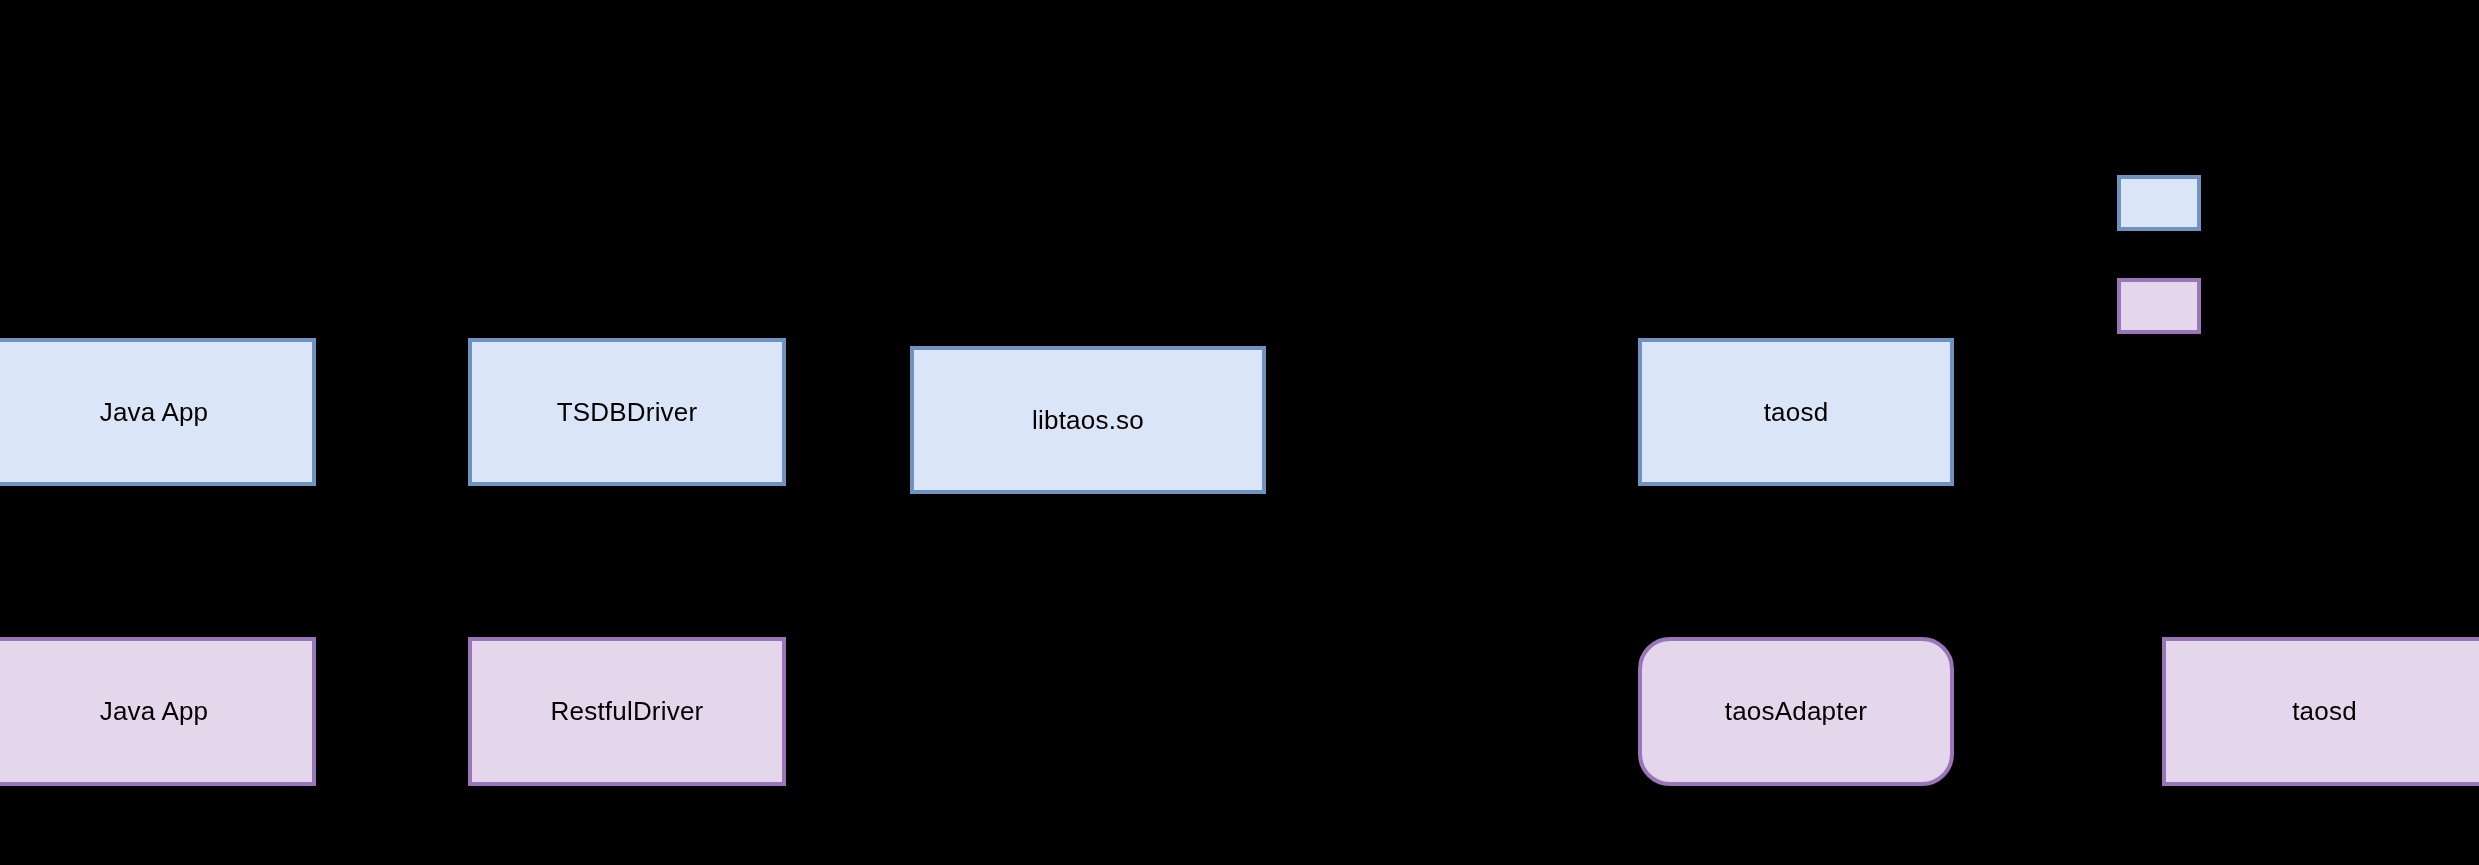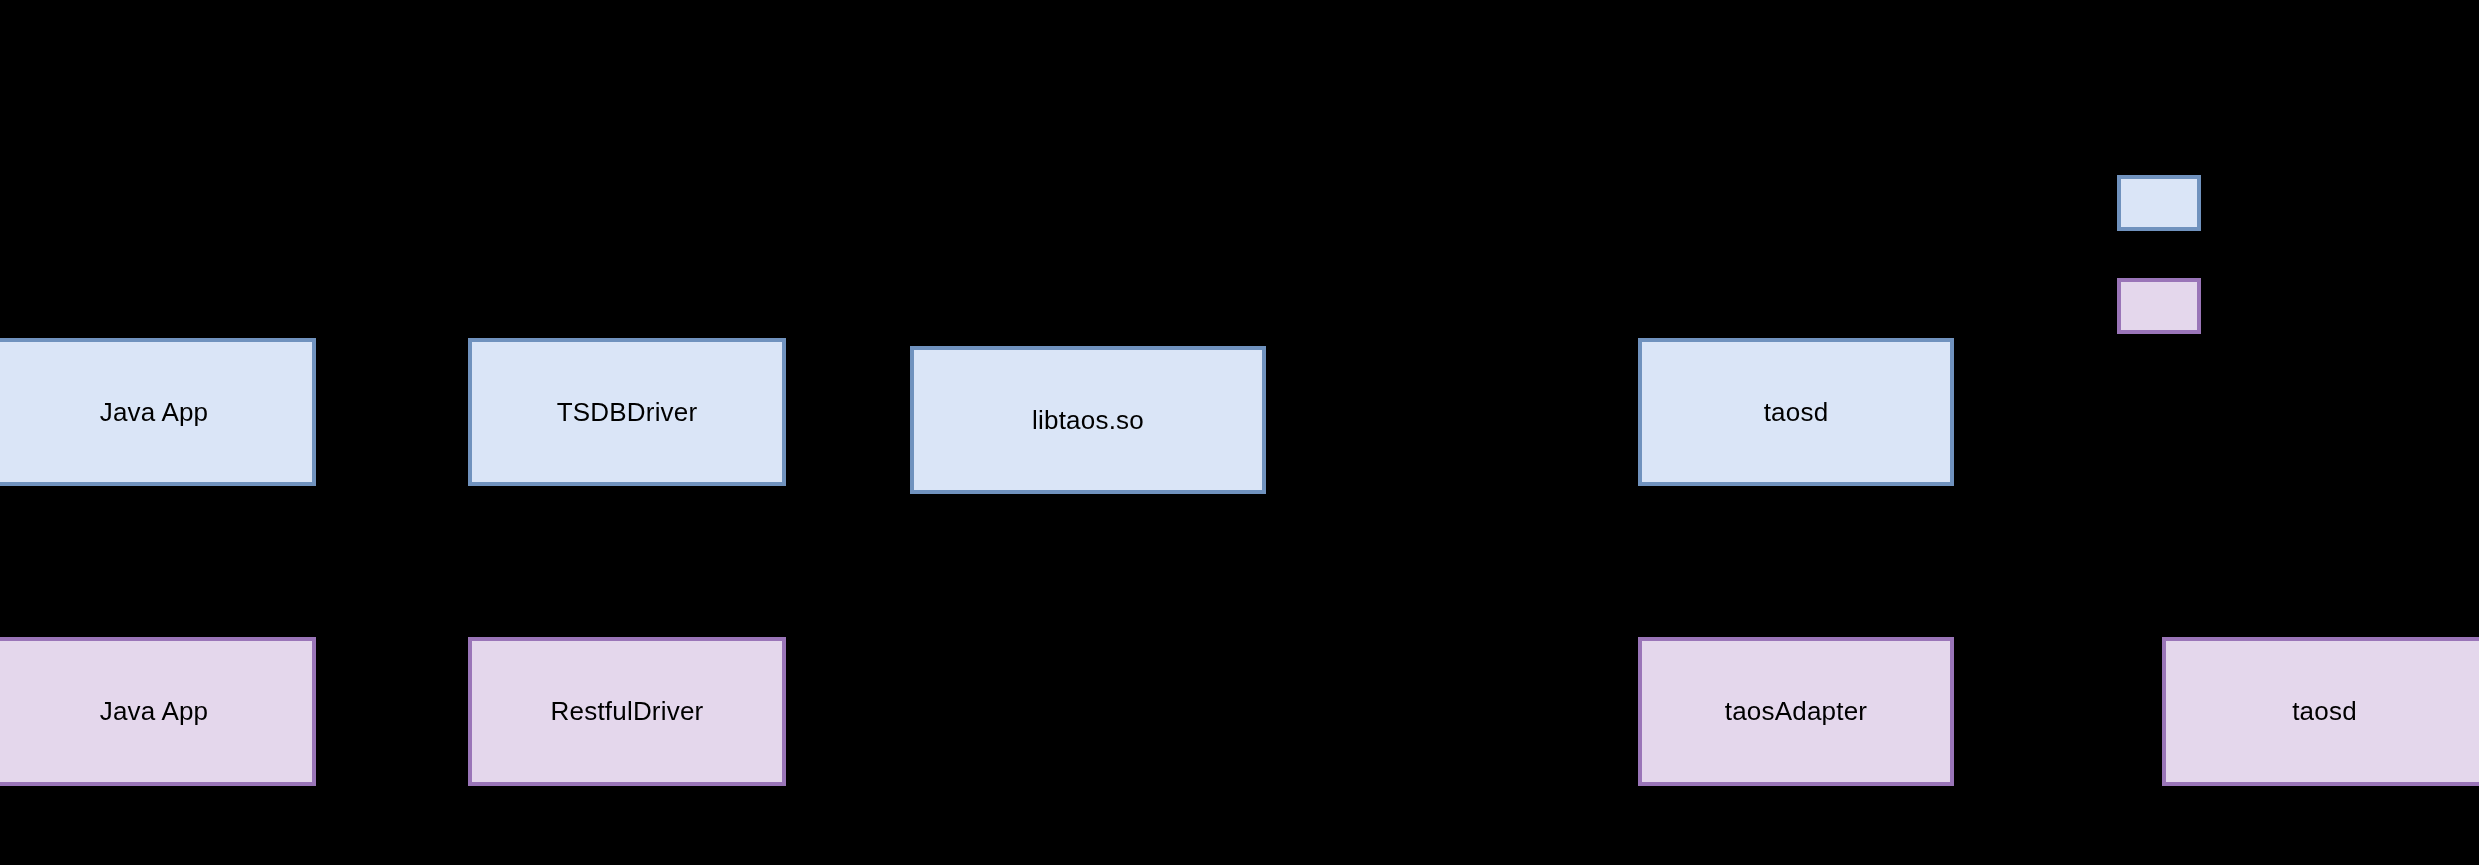--- a/index.html
+++ b/index.html
@@ -125,21 +125,21 @@
       </div>
       <div class="node native" style="left: 1638px; top: 338px; width: 316px; height: 148px;">
         <span class="node-label">taosd</span>
       </div>
       <div class="node rest" style="left: -8px; top: 637px; width: 324px; height: 149px;">
         <span class="node-label">Java App</span>
       </div>
       <div class="node rest" style="left: 468px; top: 637px; width: 318px; height: 149px;">
         <span class="node-label">RestfulDriver</span>
       </div>
-      <div class="node rest" style="left: 1638px; top: 637px; width: 316px; height: 149px;">
+      <div class="node rest" style="left: 1638px; top: 637px; width: 316px; height: 149px; border-radius: 32px;">
         <span class="node-label">taosAdapter</span>
       </div>
       <div class="node rest" style="left: 2162px; top: 637px; width: 325px; height: 149px;">
         <span class="node-label">taosd</span>
       </div>
     </div>
 
   <div id="legend-layer">
       <div class="legend-swatch native" style="left: 2117px; top: 175px; width: 84px; height: 56px;"></div>
       <div class="legend-swatch rest" style="left: 2117px; top: 278px; width: 84px; height: 56px;"></div>

